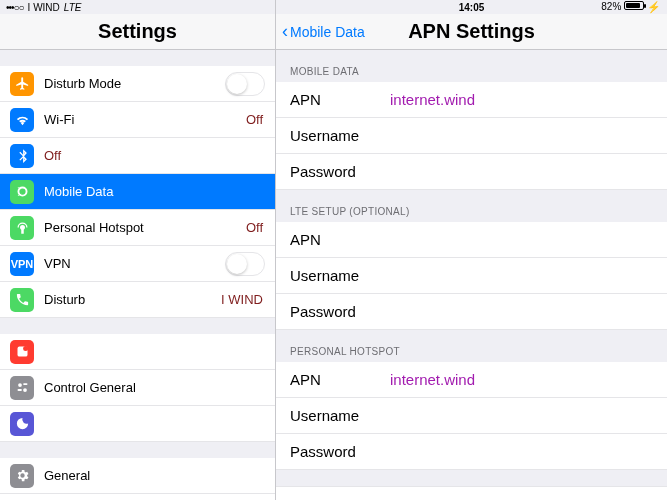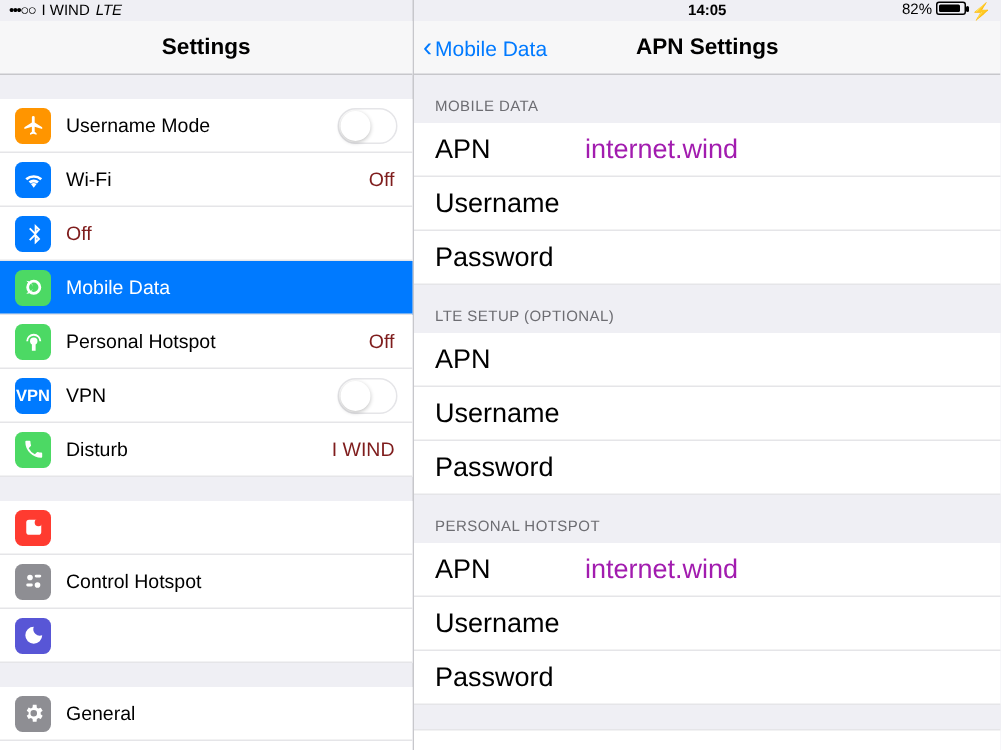--- a/index.html
+++ b/index.html
@@ -15,21 +15,21 @@
   .status .dots { letter-spacing: -1px; margin-right: 4px; font-size: 10px; }
   .status .carrier-lbl { margin-right: 4px; }
   .status .net { font-weight: 500; font-style: italic; }
   .status .bpct { margin-right: 3px; }
   .battery { width: 20px; height: 9px; border: 1px solid #000; border-radius: 2px; position: relative; display: inline-block; }
   .battery::after { content:""; position:absolute; right:-3px; top:2px; width:2px; height:4px; background:#000; border-radius:1px; }
   .battery .fill { position:absolute; left:1px; top:1px; bottom:1px; width: 78%; background:#000; border-radius:1px; }
 
   
   .col-header { height: 36px; display: flex; align-items: center; border-bottom: 1px solid #c7c7cb; position: relative; background: #f7f7f8; }
-  .col-header .title { width: 100%; text-align: center; font-weight: 600; font-size: 15px; }
+  .col-header .title { width: 100%; text-align: center; font-weight: 600; font-size: 20px; }
   .back { position: absolute; left: 6px; color: #007aff; font-size: 14px; display: flex; align-items: center; cursor: pointer; }
   .back .chev { font-size: 18px; margin-right: 2px; font-weight: 300; }
 
   .scroll { flex: 1; overflow-y: auto; }
 
   
   .group-gap { height: 16px; }
   .cell { background: #fff; display: flex; align-items: center; height: 36px; padding: 0 10px 0 10px; border-bottom: 1px solid #e5e5e8; font-size: 13px; color: #000; position: relative; }
   .cell:first-child { border-top: 1px solid #e5e5e8; }
   .cell .icon { width: 24px; height: 24px; border-radius: 5px; margin-right: 10px; display: flex; align-items: center; justify-content: center; flex-shrink: 0; }
@@ -50,21 +50,21 @@
   .ic-phone { background: #4cd964; }
   .ic-red { background: #ff3b30; }
   .ic-grey { background: #8e8e93; }
   .ic-purple { background: #5856d6; }
   .ic-bright { background: #007aff; }
   .icon svg { width: 15px; height: 15px; fill: #fff; }
   .icon.letters { color:#fff; font-size:11px; font-weight:700; }
 
   
   .sec-header { font-size: 10px; color: #6d6d72; padding: 16px 14px 5px 14px; text-transform: uppercase; letter-spacing: 0.3px; }
-  .field-row { background:#fff; height: 36px; display:flex; align-items:center; padding: 0 14px; border-bottom: 1px solid #e5e5e8; font-size: 18px; }
+  .field-row { background:#fff; height: 36px; display:flex; align-items:center; padding: 0 14px; border-bottom: 1px solid #e5e5e8; font-size: 15px; }
   .field-row:first-of-type { border-top: 1px solid #e5e5e8; }
   .field-row .flabel { width: 100px; color:#000; }
   .field-row .fval { color:#a21caf; }
   .action-row { background:#fff; height:36px; display:flex; align-items:center; padding:0 14px; color:#007aff; font-size:13px; border-top:1px solid #e5e5e8; border-bottom:1px solid #e5e5e8; }
 
   .status-wrap { position: relative; height: 14px; }
 </style>
 </head>
 <body>
 
@@ -80,21 +80,21 @@
     <div class="title">Settings</div>
   </div>
   <div class="scroll" id="sidebar-scroll">
       <div class="group-gap"></div>
       <div class="cell">
         <div class="icon ic-orange">
           <svg viewBox="0 0 24 24">
             <path d="M21 16v-2l-8-5V3.5a1.5 1.5 0 0 0-3 0V9l-8 5v2l8-2.5V19l-2 1.5V22l3.5-1 3.5 1v-1.5L13 19v-5.5l8 2.5z"></path>
           </svg>
         </div>
-        <div class="label">Username Mode</div>
+        <div class="label">Disturb Mode</div>
         <div class="toggle">
           <div class="knob"></div>
         </div>
       </div>
       <div class="cell">
         <div class="icon ic-blue">
           <svg viewBox="0 0 24 24">
             <path d="M12 21l3-4a5 5 0 0 0-6 0zM5 13a11 11 0 0 1 14 0l2-2a14 14 0 0 0-18 0zM8.5 16.5a7 7 0 0 1 7 0l2-2.3a10 10 0 0 0-11 0z"></path>
           </svg>
         </div>
@@ -153,21 +153,21 @@
       </div>
       <div class="cell">
         <div class="icon ic-grey">
           <svg viewBox="0 0 24 24">
             <circle cx="8" cy="8" r="3"></circle>
             <rect x="13" y="5" width="7" height="3" rx="1.5"></rect>
             <circle cx="16" cy="16" r="3"></circle>
             <rect x="4" y="14.5" width="7" height="3" rx="1.5"></rect>
           </svg>
         </div>
-        <div class="label">Control Hotspot</div>
+        <div class="label">Control General</div>
       </div>
       <div class="cell">
         <div class="icon ic-purple">
           <svg viewBox="0 0 24 24">
             <path d="M12 3a9 9 0 1 0 9 9 7 7 0 0 1-9-9z"></path>
           </svg>
         </div>
       </div>
       <div class="group-gap"></div>
       <div class="cell">

